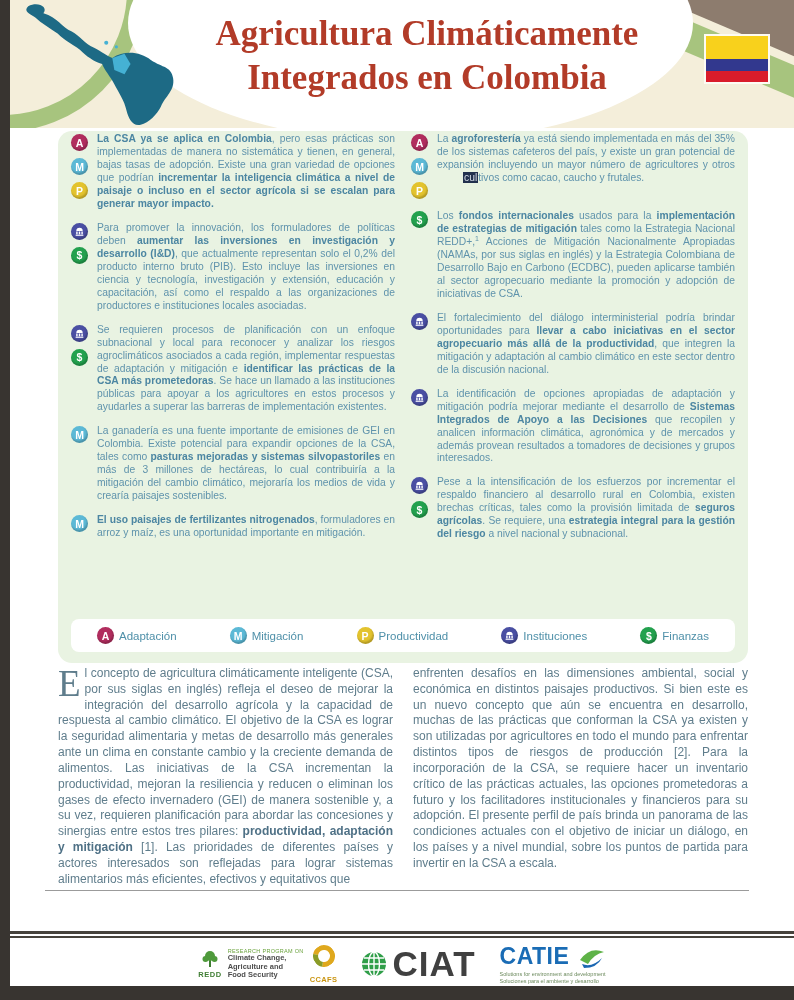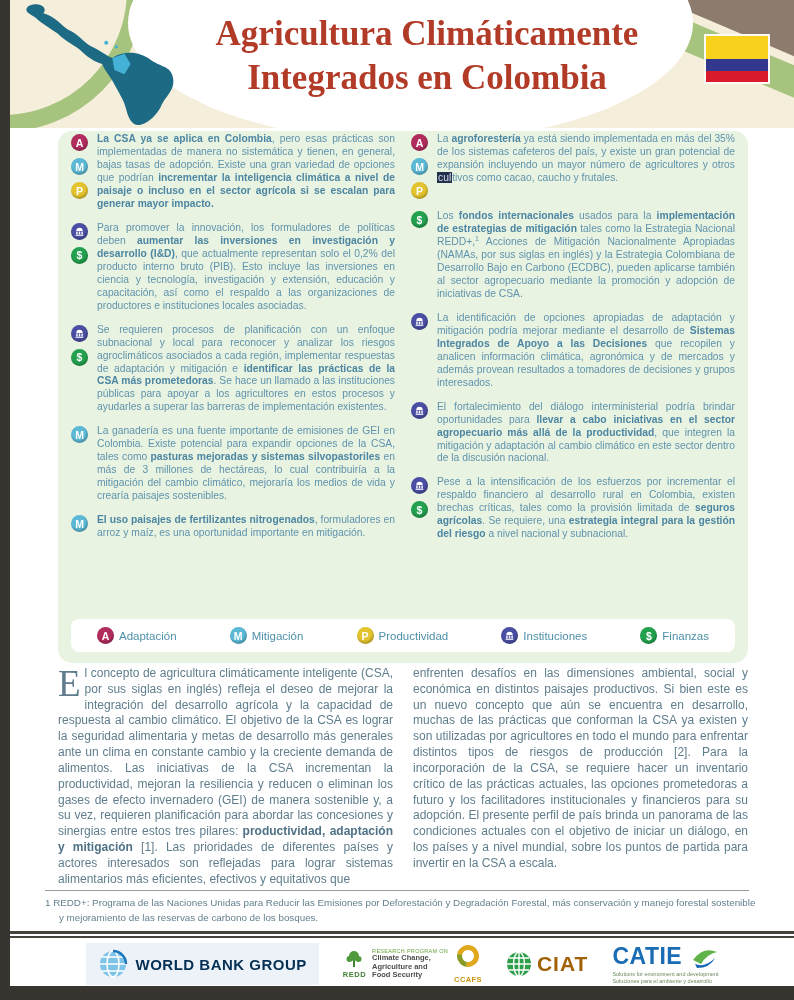--- a/index.html
+++ b/index.html
@@ -30,21 +30,21 @@
                letter-spacing:-0.2px;white-space:nowrap;}
   .csa-cols{display:flex;gap:16px;padding:2px 13px 0;flex:1;overflow:hidden;}
   .csa-col{flex:1;min-width:0;}
   .csa-item{display:flex;gap:6px;margin-bottom:11px;}
   .icon-stack{display:flex;flex-direction:column;gap:7px;width:20px;flex:0 0 20px;padding-top:1px;}
   .badge{width:17px;height:17px;border-radius:50%;color:#fff;font-weight:700;font-size:10.5px;
          display:flex;align-items:center;justify-content:center;box-shadow:inset -1px -2px 2px rgba(0,0,0,.22);}
   .badge svg{width:11px;height:11px;display:block;}
   .csa-text{margin:0;font-size:10.3px;line-height:1.26;color:#5f93ac;text-align:justify;}
   .csa-text .b{font-weight:700;color:#4c86a2;}
-  .csa-text .hl{background:#22304e;color:#d7dde8;padding:0 1px;}
+  .csa-text .hl{background:#22304e;color:#d7dde8;padding:0 1px;margin-left:26px;}
   sup{font-size:7px;line-height:0;}
 
   .legend{margin:6px 13px 11px;height:33px;background:#ffffff;border-radius:8px;
           display:flex;align-items:center;justify-content:space-between;padding:0 26px;}
   .legend-item{display:flex;align-items:center;gap:5px;}
   .legend-label{font-size:11.5px;color:#4f90a9;}
 
   
   .body-cols{position:absolute;top:666px;left:58px;right:46px;display:flex;gap:20px;}
   .body-col{flex:1;min-width:0;margin:0;font-size:12px;line-height:1.32;color:#5f7d8c;text-align:justify;}
@@ -67,21 +67,21 @@
   .cgiar-block{display:flex;flex-direction:column;align-items:center;}
   .cgiar-name{font-size:7.5px;font-weight:700;color:#3e7d32;margin-top:1px;letter-spacing:.5px;}
   .prog{display:flex;flex-direction:column;justify-content:space-between;}
   .prog-heading{font-size:5.5px;color:#6aa23c;letter-spacing:.3px;}
   .prog-line{font-size:7.5px;font-weight:700;color:#4d4d4d;line-height:1.15;}
   .ccafs-block{display:flex;flex-direction:column;align-items:center;}
   .ccafs-ring{width:22px;height:22px;border-radius:50%;border:5px solid #dfa81d;border-left-color:#8a9b27;
               box-sizing:border-box;transform:rotate(-35deg);}
   .ccafs-name{font-size:7.5px;font-weight:700;color:#c99410;margin-top:8px;letter-spacing:.4px;}
   .ciat{gap:5px;}
-  .ciat-text{font-size:21px;font-weight:700;color:#a16207;letter-spacing:1px;}
+  .ciat-text{font-size:35px;font-weight:700;color:#404040;letter-spacing:1px;}
   .catie{flex-direction:column;align-items:flex-start;gap:1px;}
   .catie-top{display:flex;align-items:center;gap:8px;}
   .catie-text{font-size:23px;font-weight:700;color:#1a6cb5;letter-spacing:.5px;}
   .catie-tag{font-size:5.5px;color:#6c8a5d;line-height:1.25;}
 </style>
 </head>
 <body>
 
 <div class="page">
 
@@ -181,35 +181,35 @@
               <span class="badge" style="background: rgb(74, 79, 163);">
                 <svg viewBox="0 0 10 10">
                   <path fill="#fff" d="M2.1,4.6 a2.9,2.9 0 0 1 5.8,0 Z"></path>
                   <rect x="2" y="5" width="1.3" height="2.6" fill="#fff"></rect>
                   <rect x="4.35" y="5" width="1.3" height="2.6" fill="#fff"></rect>
                   <rect x="6.7" y="5" width="1.3" height="2.6" fill="#fff"></rect>
                   <rect x="1.5" y="7.9" width="7" height="1" fill="#fff"></rect>
                 </svg>
               </span>
             </div>
+            <p class="csa-text"><span>El fortalecimiento del diálogo interministerial podría brindar oportunidades para </span><span class="b">llevar a cabo iniciativas en el sector agropecuario más allá de la productividad</span><span>, que integren la mitigación y adaptación al cambio climático en este sector dentro de la discusión nacional.</span></p>
+          </div>
+          <div class="csa-item">
+            <div class="icon-stack">
+              <span class="badge" style="background: rgb(74, 79, 163);">
+                <svg viewBox="0 0 10 10">
+                  <path fill="#fff" d="M2.1,4.6 a2.9,2.9 0 0 1 5.8,0 Z"></path>
+                  <rect x="2" y="5" width="1.3" height="2.6" fill="#fff"></rect>
+                  <rect x="4.35" y="5" width="1.3" height="2.6" fill="#fff"></rect>
+                  <rect x="6.7" y="5" width="1.3" height="2.6" fill="#fff"></rect>
+                  <rect x="1.5" y="7.9" width="7" height="1" fill="#fff"></rect>
+                </svg>
+              </span>
+            </div>
             <p class="csa-text"><span>La identificación de opciones apropiadas de adaptación y mitigación podría mejorar mediante el desarrollo de </span><span class="b">Sistemas Integrados de Apoyo a las Decisiones</span><span> que recopilen y analicen información climática, agronómica y de mercados y además provean resultados a tomadores de decisiones y grupos interesados.</span></p>
-          </div>
-          <div class="csa-item">
-            <div class="icon-stack">
-              <span class="badge" style="background: rgb(74, 79, 163);">
-                <svg viewBox="0 0 10 10">
-                  <path fill="#fff" d="M2.1,4.6 a2.9,2.9 0 0 1 5.8,0 Z"></path>
-                  <rect x="2" y="5" width="1.3" height="2.6" fill="#fff"></rect>
-                  <rect x="4.35" y="5" width="1.3" height="2.6" fill="#fff"></rect>
-                  <rect x="6.7" y="5" width="1.3" height="2.6" fill="#fff"></rect>
-                  <rect x="1.5" y="7.9" width="7" height="1" fill="#fff"></rect>
-                </svg>
-              </span>
-            </div>
-            <p class="csa-text"><span>El fortalecimiento del diálogo interministerial podría brindar oportunidades para </span><span class="b">llevar a cabo iniciativas en el sector agropecuario más allá de la productividad</span><span>, que integren la mitigación y adaptación al cambio climático en este sector dentro de la discusión nacional.</span></p>
           </div>
           <div class="csa-item">
             <div class="icon-stack">
               <span class="badge" style="background: rgb(74, 79, 163);">
                 <svg viewBox="0 0 10 10">
                   <path fill="#fff" d="M2.1,4.6 a2.9,2.9 0 0 1 5.8,0 Z"></path>
                   <rect x="2" y="5" width="1.3" height="2.6" fill="#fff"></rect>
                   <rect x="4.35" y="5" width="1.3" height="2.6" fill="#fff"></rect>
                   <rect x="6.7" y="5" width="1.3" height="2.6" fill="#fff"></rect>
                   <rect x="1.5" y="7.9" width="7" height="1" fill="#fff"></rect>
@@ -252,33 +252,23 @@
         </div>
       </div>
   </section>
 
   <section class="body-cols">
     <p class="body-col"><span class="dropcap">E</span><span><span>l concepto de agricultura climáticamente inteligente (CSA, por sus siglas en inglés) refleja el deseo de mejorar la integración del desarrollo agrícola y la capacidad de respuesta al cambio climático. El objetivo de la CSA es lograr la seguridad alimentaria y metas de desarrollo más generales ante un clima en constante cambio y la creciente demanda de alimentos. Las iniciativas de la CSA incrementan la productividad, mejoran la resiliencia y reducen o eliminan los gases de efecto invernadero (GEI) de manera sostenible y, a su vez, requieren planificación para abordar las concesiones y sinergias entre estos tres pilares: </span><span class="b">productividad, adaptación y mitigación</span><span> [1]. Las prioridades de diferentes países y actores interesados son reflejadas para lograr sistemas alimentarios más eficientes, efectivos y equitativos que</span></span></p>
     <p class="body-col"><span><span>enfrenten desafíos en las dimensiones ambiental, social y económica en distintos paisajes productivos. Si bien este es un nuevo concepto que aún se encuentra en desarrollo, muchas de las prácticas que conforman la CSA ya existen y son utilizadas por agricultores en todo el mundo para enfrentar distintos tipos de riesgos de producción [2]. Para la incorporación de la CSA, se requiere hacer un inventario crítico de las prácticas actuales, las opciones prometedoras a futuro y los facilitadores institucionales y financieros para su adopción. El presente perfil de país brinda un panorama de las condiciones actuales con el objetivo de iniciar un diálogo, en los países y a nivel mundial, sobre los puntos de partida para invertir en la CSA a escala.</span></span></p>
   </section>
 
   <div class="footnote-rule"></div>
-  <p class="footnote"><span>1  REDD+: Programa de las Naciones Unidas para Reducir las Emisiones por Deforestación y Degradación Forestal, más conservación y manejo forestal sostenible y mejoramiento de las reservas de carbono de los bosques.</span></p>
 
   <div class="double-rule"></div>
   <footer class="logos">
-    <div class="logo wbg">
-      <svg width="30" height="30" viewBox="0 0 30 30">
-        <circle cx="15" cy="15" r="13" fill="#7ec3e8"></circle>
-        <ellipse cx="15" cy="15" rx="6" ry="13" fill="none" stroke="#ffffff" stroke-width="1.6"></ellipse>
-        <path d="M2,15 H28 M4,8 H26 M4,22 H26" stroke="#ffffff" stroke-width="1.6" fill="none"></path>
-        <path d="M15,2 A13,13 0 0 1 28,15" fill="none" stroke="#1b75bb" stroke-width="2.4"></path>
-      </svg>
-      <span class="wbg-text">WORLD BANK GROUP</span>
-    </div>
     <div class="logo cgiar">
       <div class="cgiar-block">
         <svg width="20" height="20" viewBox="0 0 20 20">
           <rect x="9" y="11" width="2" height="7" fill="#3e7d32"></rect>
           <circle cx="10" cy="7" r="5" fill="#4f9a3c"></circle>
           <circle cx="5.5" cy="10" r="3" fill="#4f9a3c"></circle>
           <circle cx="14.5" cy="10" r="3" fill="#4f9a3c"></circle>
         </svg>
         <span class="cgiar-name">REDD</span>
       </div>

